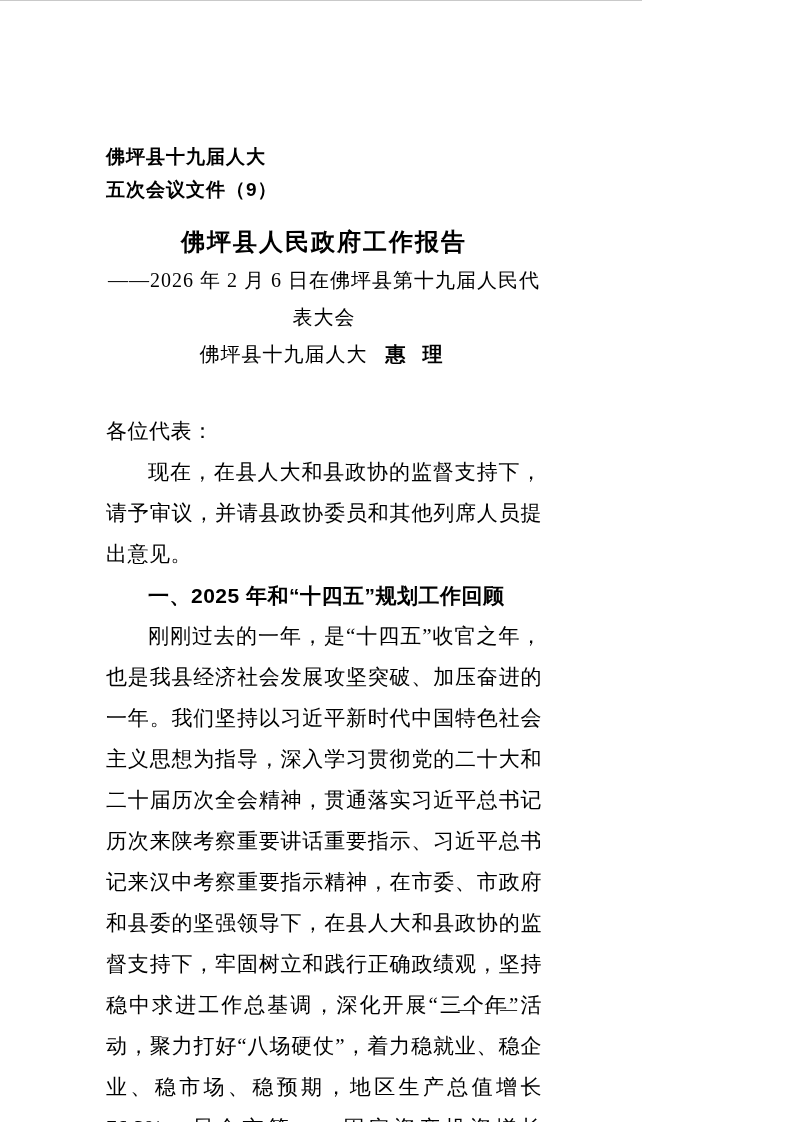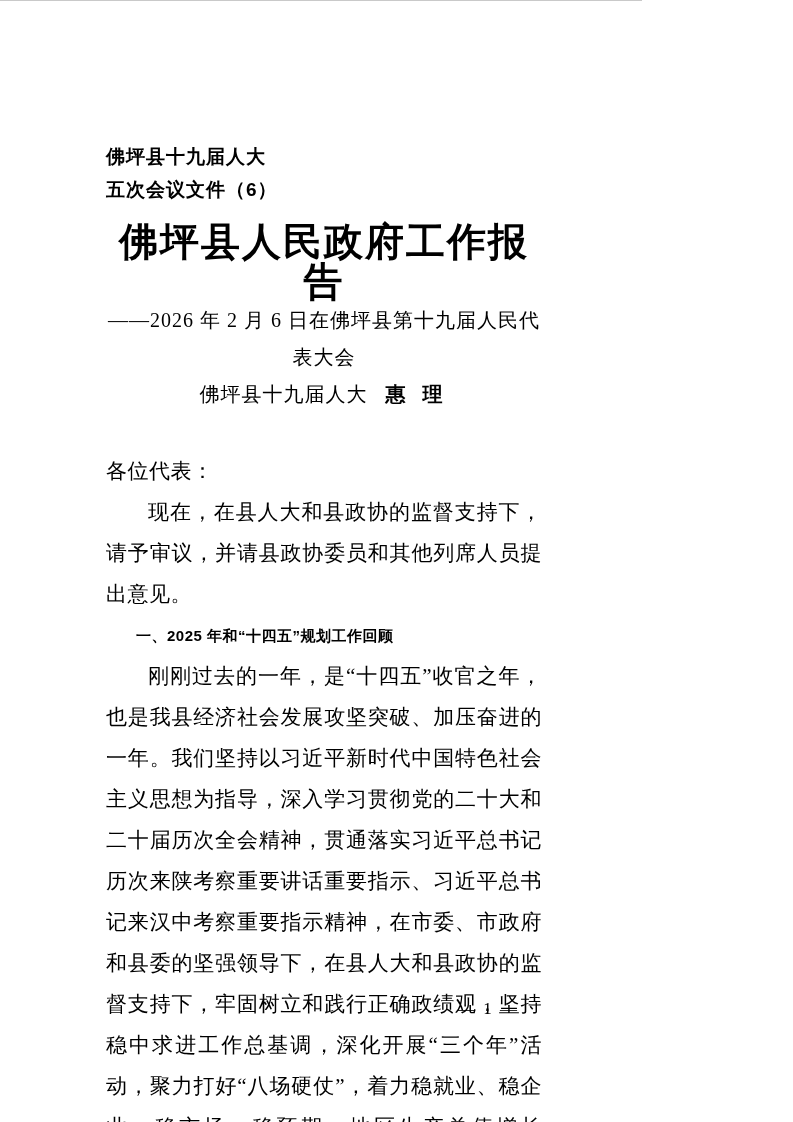--- a/index.html
+++ b/index.html
@@ -30,21 +30,21 @@
     font-family: "Liberation Sans", "DejaVu Sans", sans-serif;
     font-weight: bold;
     font-size: 19px;
     line-height: 33px;
     letter-spacing: 1px;
   }
   .doc-title {
     margin-top: 16px;
     text-align: center;
     font-weight: bold;
-    font-size: 39px;
+    font-size: 24px;
     line-height: 40px;
     letter-spacing: 2px;
     font-family: "Liberation Serif", "DejaVu Serif", serif;
   }
   .subtitle-block {
     text-align: center;
     font-size: 20px;
     line-height: 37px;
     letter-spacing: 1px;
   }
@@ -65,42 +65,42 @@
   }
   .para {
     margin: 0;
     text-indent: 2em;
   }
   .section-heading {
     margin: 0;
     text-indent: 2em;
     font-family: "Liberation Sans", "DejaVu Sans", sans-serif;
     font-weight: bold;
-    font-size: 15px;
+    font-size: 21px;
     line-height: 41px;
   }
   .page-footer {
     position: absolute;
     top: 996px;
     right: 123px;
     font-size: 17px;
     line-height: 26px;
     letter-spacing: 2px;
     font-family: "Liberation Serif", "DejaVu Serif", serif;
   }
 </style>
 </head>
 <body>
 
 <div class="page">
   <div class="scan-edge"></div>
 
   <div class="doc-header">
     <div>佛坪县十九届人大</div>
-    <div>五次会议文件（6）</div>
+    <div>五次会议文件（9）</div>
   </div>
 
   <div class="doc-title">佛坪县人民政府工作报告</div>
 
   <div class="subtitle-block">
     <div>——2026 年 2 月 6 日在佛坪县第十九届人民代表大会</div>
     <div class="author-line">
       <span>佛坪县十九届人大</span><span class="author-name">惠 理</span>
     </div>
   </div>

